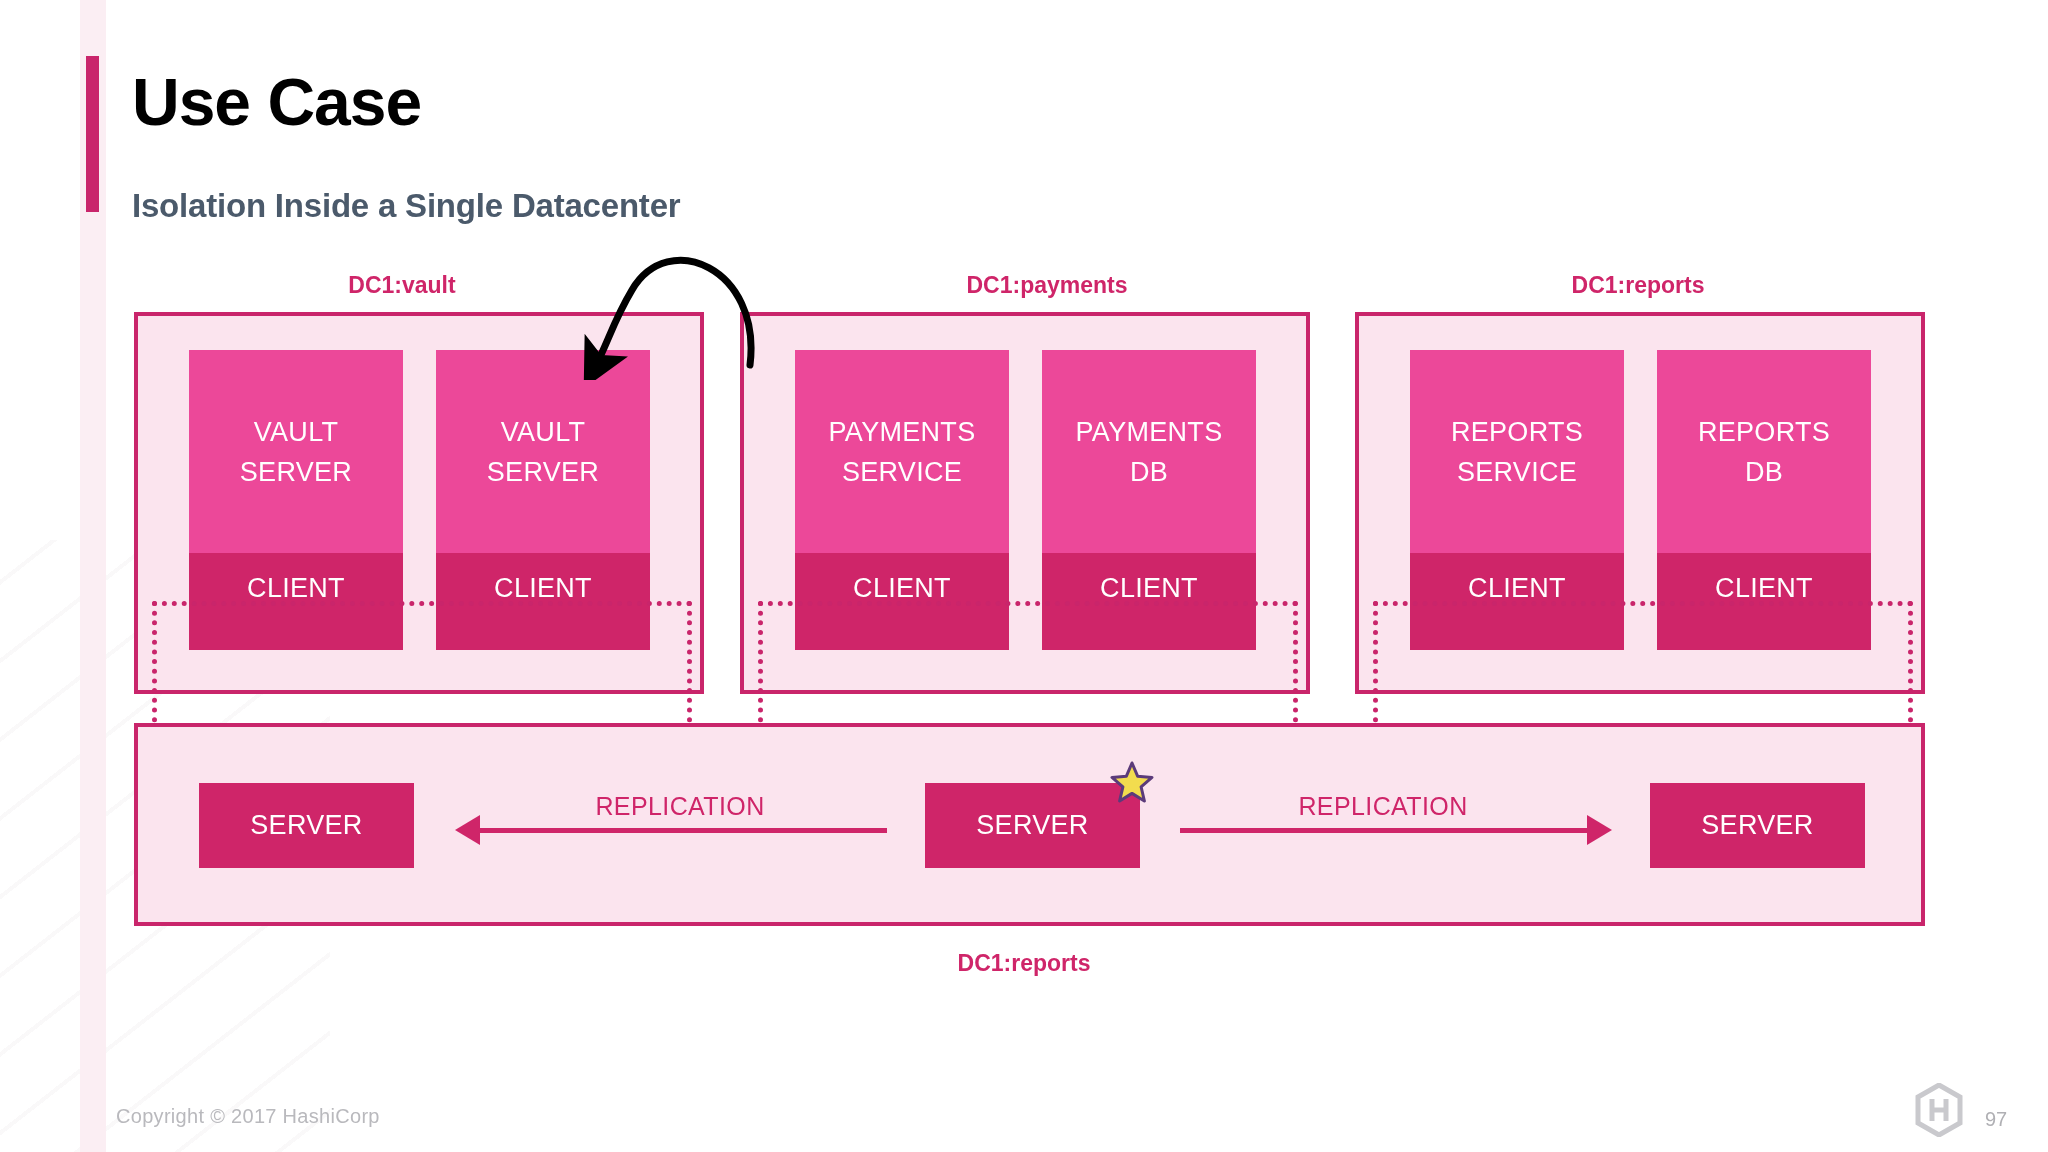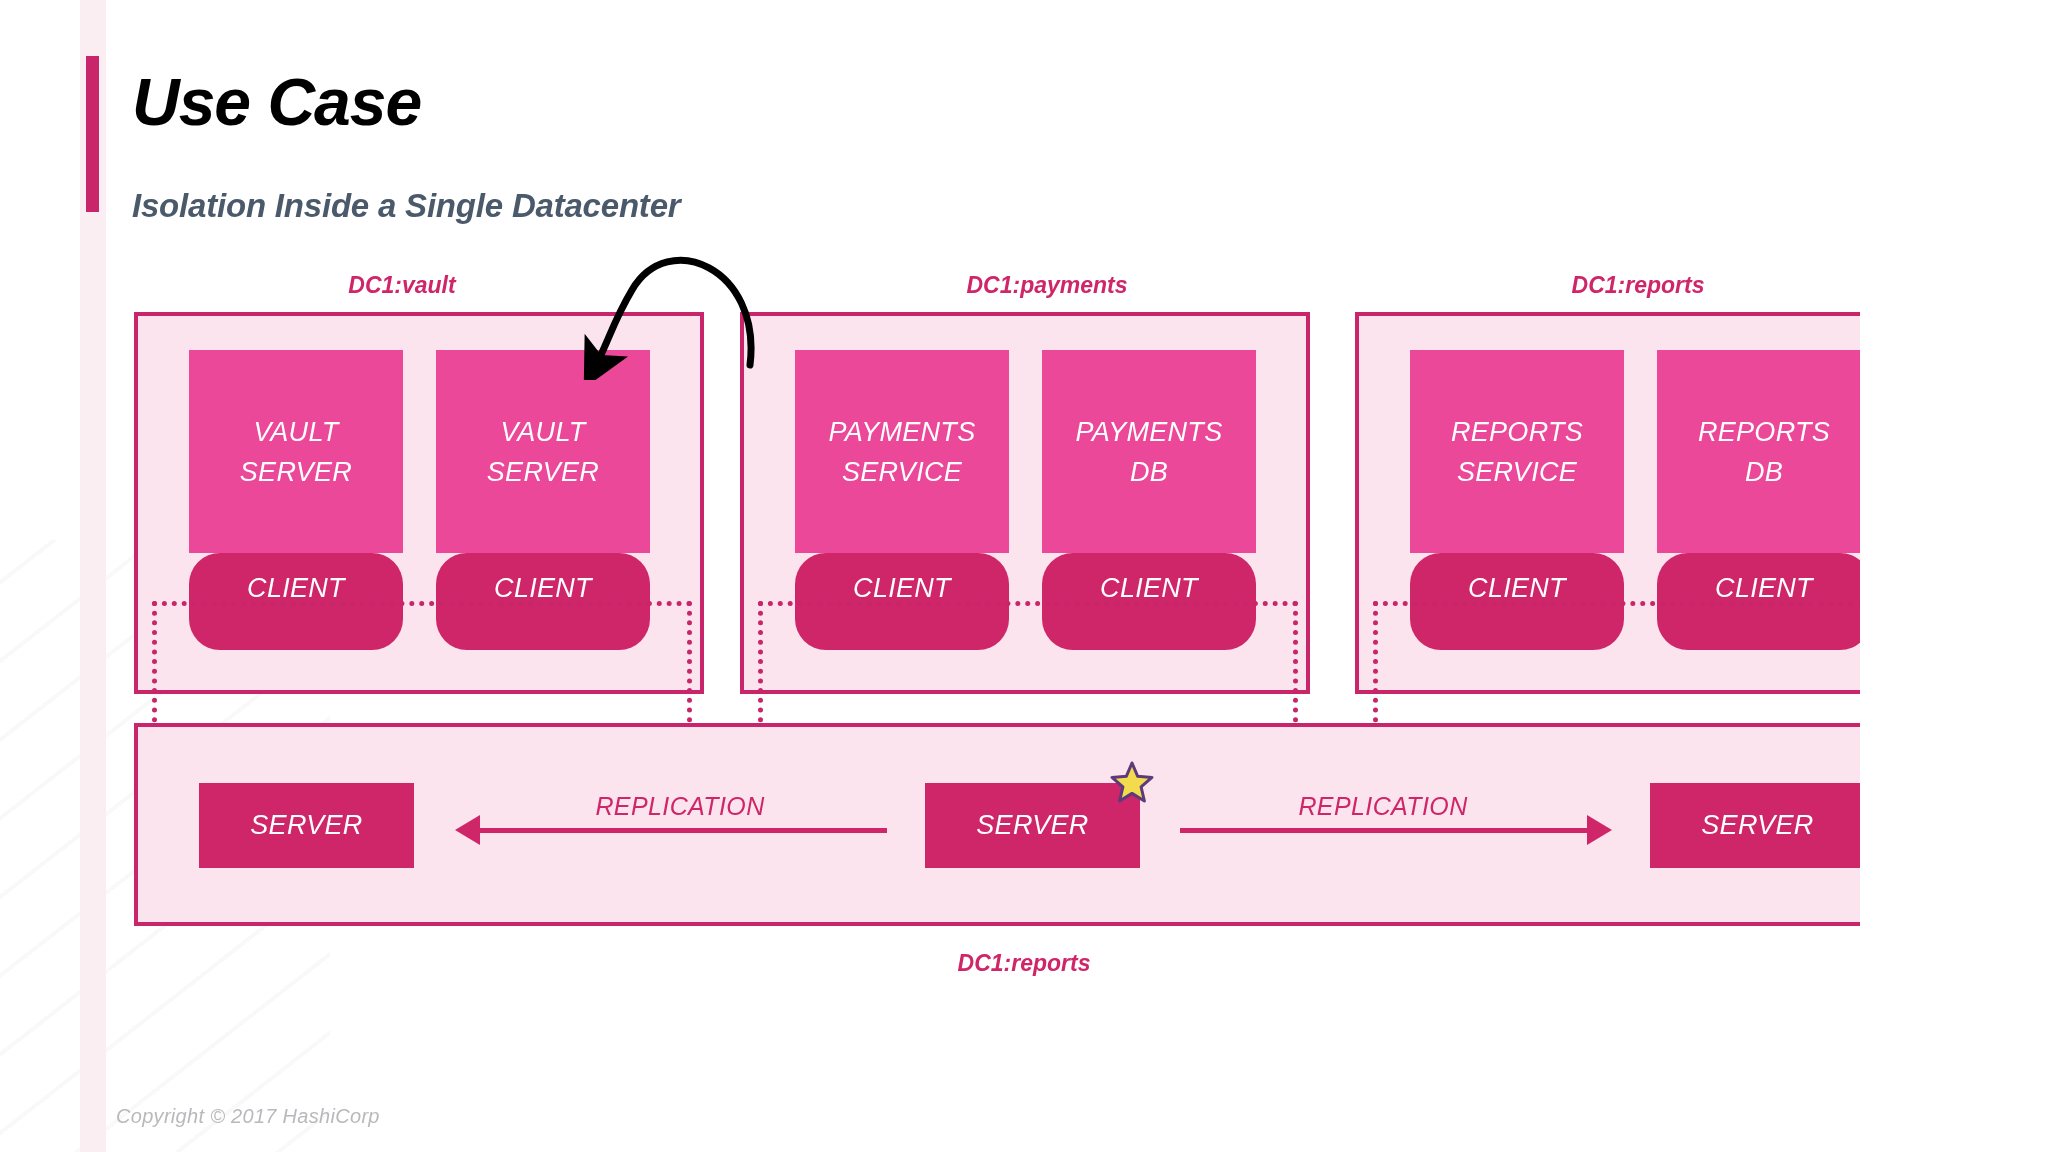--- a/index.html
+++ b/index.html
@@ -6,21 +6,21 @@
   html,body{margin:0;padding:0;}
   body{
     width:2048px;height:1152px;
     background:#ffffff;
     font-family:"Liberation Sans","DejaVu Sans",sans-serif;
     overflow:hidden;
     position:relative;
   }
 
   
-  #slide{position:absolute;inset:0;width:1860px;height:1152px;overflow:hidden;font-style:italic;}
+  #slide{position:absolute;inset:0;width:2048px;height:1152px;overflow:hidden;}
 
   .bg-diag{
     position:absolute;left:0;top:540px;width:330px;height:612px;
     background:repeating-linear-gradient(
         -38deg,
         rgba(0,0,0,0) 0px,
         rgba(0,0,0,0) 30px,
         rgba(160,140,150,0.055) 30px,
         rgba(160,140,150,0.055) 34px,
         rgba(0,0,0,0) 34px,
@@ -76,21 +76,20 @@
     text-align:center;
     font-size:27px;line-height:40px;
     letter-spacing:0.3px;
   }
   .node .client{
     background:#cf2569;color:#ffffff;
     display:flex;align-items:flex-start;justify-content:center;
     text-align:center;
     font-size:27px;letter-spacing:0.3px;
     padding-top:20px;
-    border-radius:31px;
   }
 
   
   .dotted{
     position:absolute;
     border:5px dotted #c9256b;
     box-sizing:border-box;
     background:transparent;
     pointer-events:none;
   }

